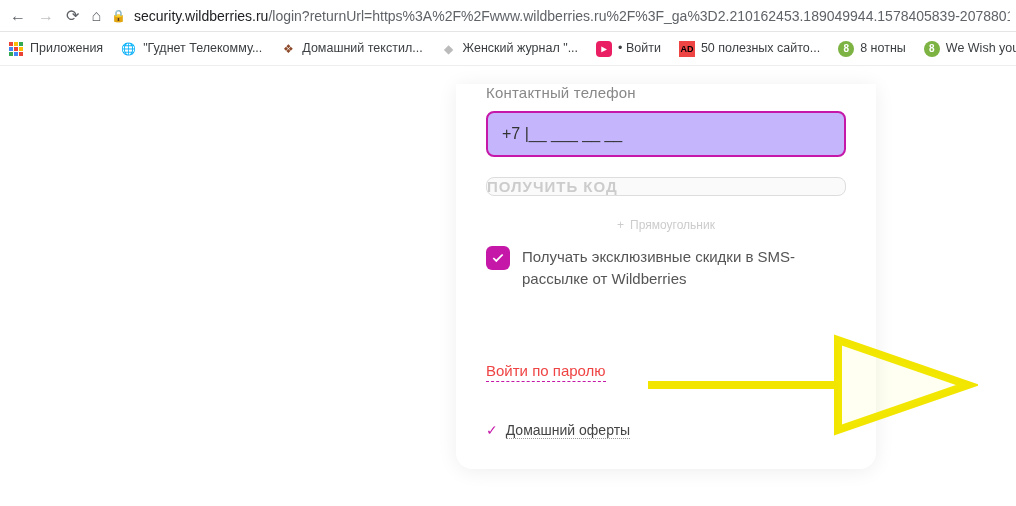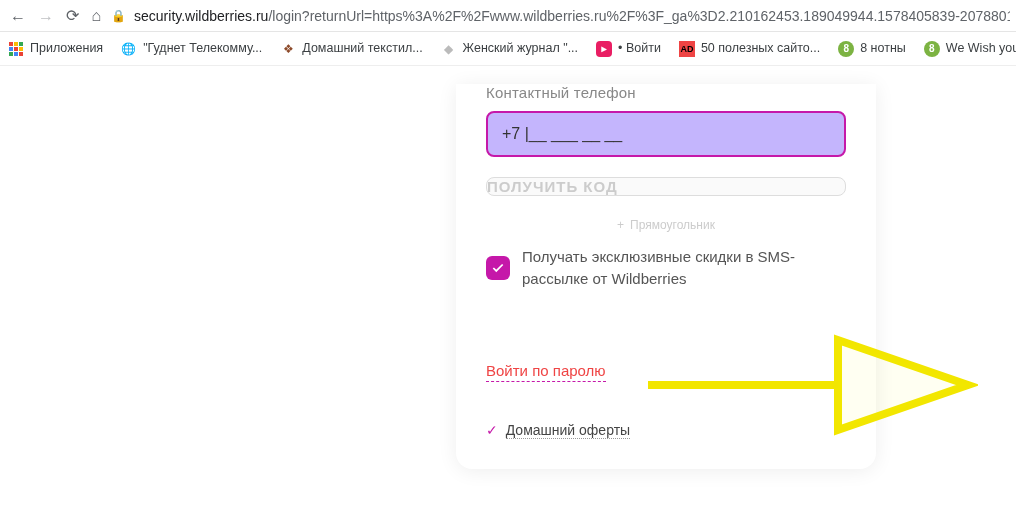--- a/index.html
+++ b/index.html
@@ -112,21 +112,21 @@
     color:#ccc;
     display:flex;
     align-items:center;
     justify-content:center;
     gap:6px;
   }
   .checkbox-row {
     display:flex;
     gap:12px;
     margin-top:14px;
-    align-items:center;
+    align-items:flex-start;
   }
   .chk {
     width:24px;height:24px;
     background:#c518a9;
     border-radius:6px;
     flex-shrink:0;
     display:flex;align-items:center;justify-content:center;
     color:#fff;
   }
   .chk svg { width:14px; height:14px; }

